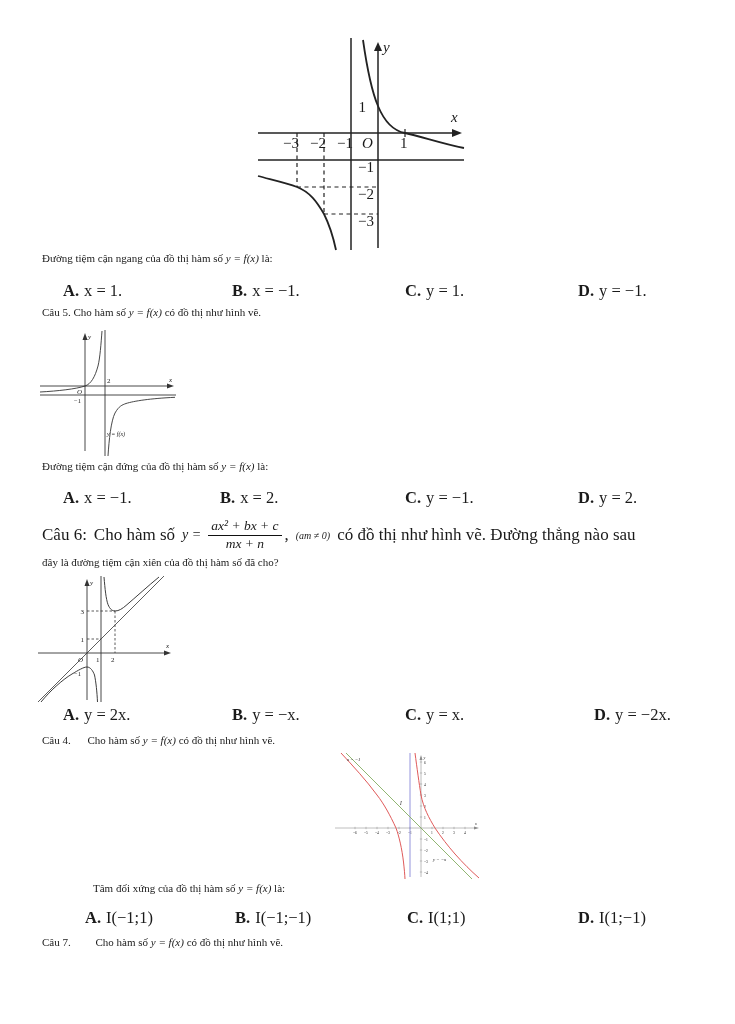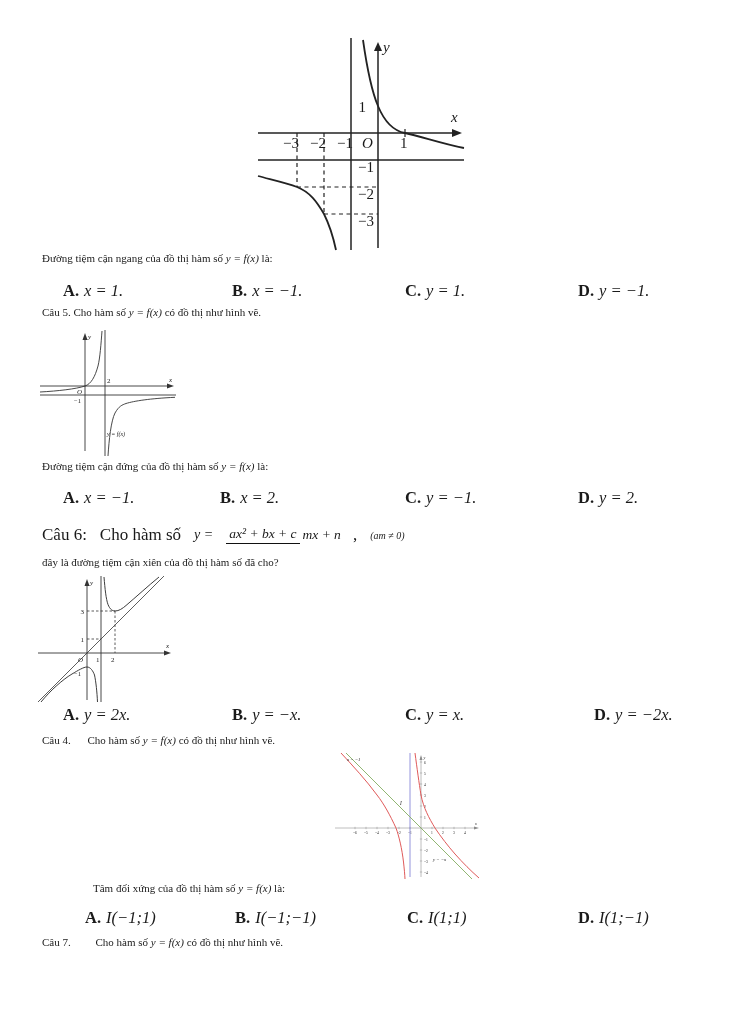--- a/index.html
+++ b/index.html
@@ -6,25 +6,25 @@
   body{width:735px;height:1024px;position:relative;background:#ffffff;
        font-family:"Liberation Serif",serif;color:#1a1a1a;overflow:hidden}
   .abs{position:absolute;white-space:nowrap}
   .line{font-size:11px}
   .b{font-weight:normal}
   .mi{font-style:italic}
   .gap14{margin-left:14px}
   .gap22{margin-left:22px}
   .opt{position:absolute;white-space:nowrap;font-size:16.5px}
   .opt .letter{font-weight:bold}
-  .opt .val{font-style:italic;margin-left:5px}
+  .opt .val{margin-left:5px}
   svg{position:absolute;overflow:visible}
   svg text{font-family:"Liberation Serif",serif;fill:#1a1a1a}
-  .fline{position:absolute;display:flex;align-items:center;gap:13px;font-size:17px;white-space:nowrap}
-  .frac{display:inline-flex;flex-direction:row;align-items:center;
+  .fline{position:absolute;display:flex;align-items:center;gap:7px;font-size:17px;white-space:nowrap}
+  .frac{display:inline-flex;flex-direction:column;align-items:center;
         font-style:italic;font-size:13.5px;line-height:1.2}
   .frac .num{border-bottom:1.3px solid #111;padding:0 3px}
   .frac .den{padding:0 3px}
 </style>
 </head>
 <body>
 
 <svg style="left:255px;top:38px" width="212" height="212" viewBox="0 0 212 212">
 
   <line x1="96" y1="0" x2="96" y2="212" stroke="#222" stroke-width="1.5"></line>
@@ -108,20 +108,21 @@
 <div class="fline" style="left:42px;top:513px;height:44px">
   <span class="b">Câu 6:</span>
   <span>Cho hàm số</span>
   <span class="mi" style="font-size:14px">y =</span>
   <span class="frac">
     <span class="num">ax² + bx + c</span>
     <span class="den">mx + n</span>
   </span>
   <span style="margin-left:-4px">,</span>
   <span class="mi" style="font-size:10px">(am ≠ 0)</span>
+  <span>có đồ thị như hình vẽ. Đường thẳng nào sau</span>
 </div>
 
 <div class="abs line" style="left:42px;top:556px">
   <span>đây là đường tiệm cận xiên của đồ thị hàm số đã cho?</span>
 </div>
 
 <svg style="left:36px;top:576px" width="140" height="126" viewBox="0 0 140 126">
   <line x1="2" y1="77" x2="130" y2="77" stroke="#333" stroke-width="0.9"></line>
   <polygon points="135,77 128,74.5 128,79.5" fill="#333"></polygon>
   <line x1="51" y1="8" x2="51" y2="124" stroke="#333" stroke-width="0.9"></line>

